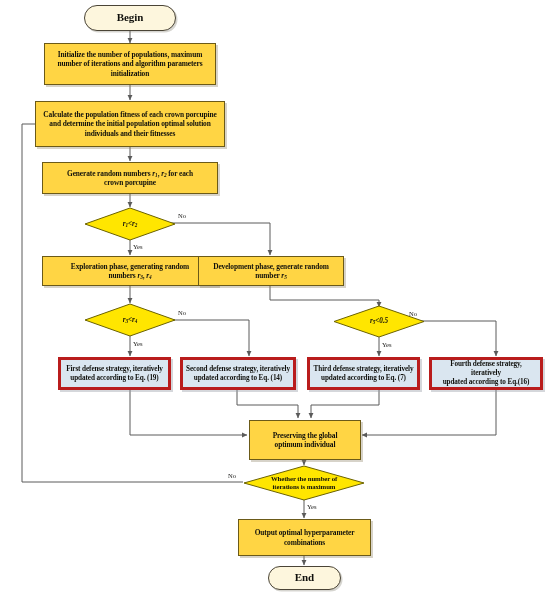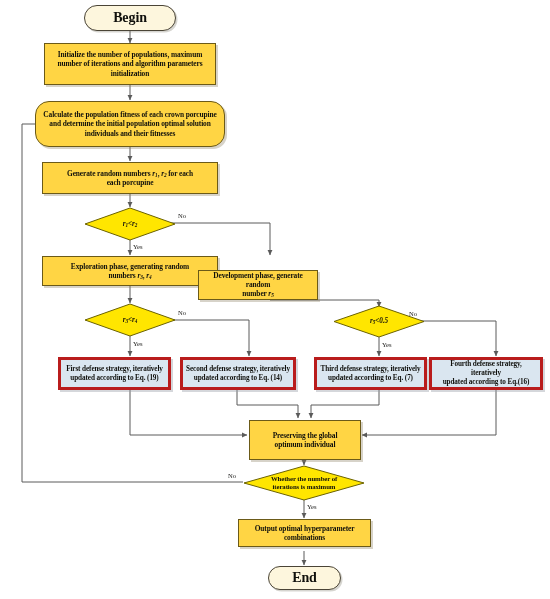--- a/index.html
+++ b/index.html
@@ -41,21 +41,21 @@
   .node .txt {
     display: block;
     padding: 0 3px;
     width: 100%;
   }
   
   .terminator {
     background: #fdf6dd;
     border: 1px solid #4a4436;
     border-radius: 16px;
-    font-size: 14px;
+    font-size: 11px;
     box-shadow: 1.5px 1.5px 0 rgba(120,115,100,0.30);
   }
   
   .proc-yellow {
     background: #ffd544;
     border: 1px solid #6b5a18;
     font-size: 7.4px;
     box-shadow: 2px 2px 0 rgba(140,130,100,0.35);
     justify-content: center;
   }
@@ -153,31 +153,31 @@
   </svg>
 
   <div class="node terminator" style="left:84px; top:5px; width:92px; height:26px;">
     <span class="txt">Begin</span>
   </div>
 
   <div class="node proc-yellow" style="left:44px; top:43px; width:172px; height:42px;">
     <span class="txt">Initialize the number of populations, maximum number of iterations and algorithm parameters initialization</span>
   </div>
 
-  <div class="node proc-yellow" style="left:35px; top:101px; width:190px; height:46px;border-radius:14px;">
+  <div class="node proc-yellow" style="left:35px; top:101px; width:190px; height:46px;">
     <span class="txt">Calculate the population fitness of each crown porcupine and determine the initial population optimal solution individuals and their fitnesses</span>
   </div>
 
   <div class="node proc-yellow" style="left:42px; top:162px; width:176px; height:32px;">
     <span class="txt">
       <span>Generate random numbers</span>
       <span class="ital">r</span><sub class="ital">1</sub>,
       <span class="ital">r</span><sub class="ital">2</sub><span> for each</span>
       <br>
-      <span>each porcupine</span>
+      <span>crown porcupine</span>
     </span>
   </div>
 
   <div class="node decision" style="left:84px; top:207px; width:92px; height:34px;">
     <svg width="92" height="34">
       <polygon points="46,1 91,17 46,33 1,17" fill="#ffe600" stroke="#6b6200" stroke-width="1"></polygon>
     </svg>
     <span class="txt">
       <span>r</span><sub>1</sub><span>&lt;</span><span>r</span><sub>2</sub>
     </span>
@@ -186,21 +186,21 @@
   <span class="edge-label" style="left:133px; top:243px;">Yes</span>
 
   <div class="node proc-yellow" style="left:42px; top:256px; width:176px; height:30px;">
     <span class="txt">
       <span>Exploration phase, generating random</span><br>
       <span>numbers </span><span class="ital">r</span><sub class="ital">3</sub>,
       <span class="ital">r</span><sub class="ital">4</sub>
     </span>
   </div>
 
-  <div class="node proc-yellow" style="left:198px; top:270px; width:120px; height:30px;">
+  <div class="node proc-yellow" style="left:198px; top:256px; width:146px; height:30px;">
     <span class="txt">
       <span>Development phase, generate random</span><br>
       <span>number </span><span class="ital">r</span><sub class="ital">5</sub>
     </span>
   </div>
 
   <div class="node decision" style="left:84px; top:303px; width:92px; height:34px;">
     <svg width="92" height="34">
       <polygon points="46,1 91,17 46,33 1,17" fill="#ffe600" stroke="#6b6200" stroke-width="1"></polygon>
     </svg>
@@ -229,21 +229,21 @@
     </span>
   </div>
 
   <div class="node proc-blue" style="left:180px; top:357px; width:116px; height:33px;">
     <span class="txt">
       <span>Second defense strategy, iteratively</span><br>
       <span>updated according to Eq. (14)</span>
     </span>
   </div>
 
-  <div class="node proc-blue" style="left:314px; top:357px; width:113px; height:33px;">
+  <div class="node proc-blue" style="left:307px; top:357px; width:113px; height:33px;">
     <span class="txt">
       <span>Third defense strategy, iteratively</span><br>
       <span>updated according to Eq. (7)</span>
     </span>
   </div>
 
   <div class="node proc-blue" style="left:429px; top:357px; width:114px; height:33px;">
     <span class="txt">
       <span>Fourth defense strategy, iteratively</span><br>
       <span>updated according to Eq.(16)</span>
@@ -262,21 +262,21 @@
       <polygon points="61,1 121,18 61,35 1,18" fill="#ffe600" stroke="#6b6200" stroke-width="1"></polygon>
     </svg>
     <span class="txt" style="font-style:normal; font-size:6.8px;">
       <span>Whether the number of</span><br>
       <span>iterations is maximum</span>
     </span>
   </div>
   <span class="edge-label" style="left:228px; top:472px;">No</span>
   <span class="edge-label" style="left:307px; top:503px;">Yes</span>
 
-  <div class="node proc-yellow" style="left:238px; top:519px; width:133px; height:28px;">
+  <div class="node proc-yellow" style="left:238px; top:519px; width:133px; height:37px;">
     <span class="txt">
       <span>Output optimal hyperparameter</span><br>
       <span>combinations</span>
     </span>
   </div>
 
   <div class="node terminator" style="left:268px; top:566px; width:73px; height:24px;">
     <span class="txt">End</span>
   </div>
 

